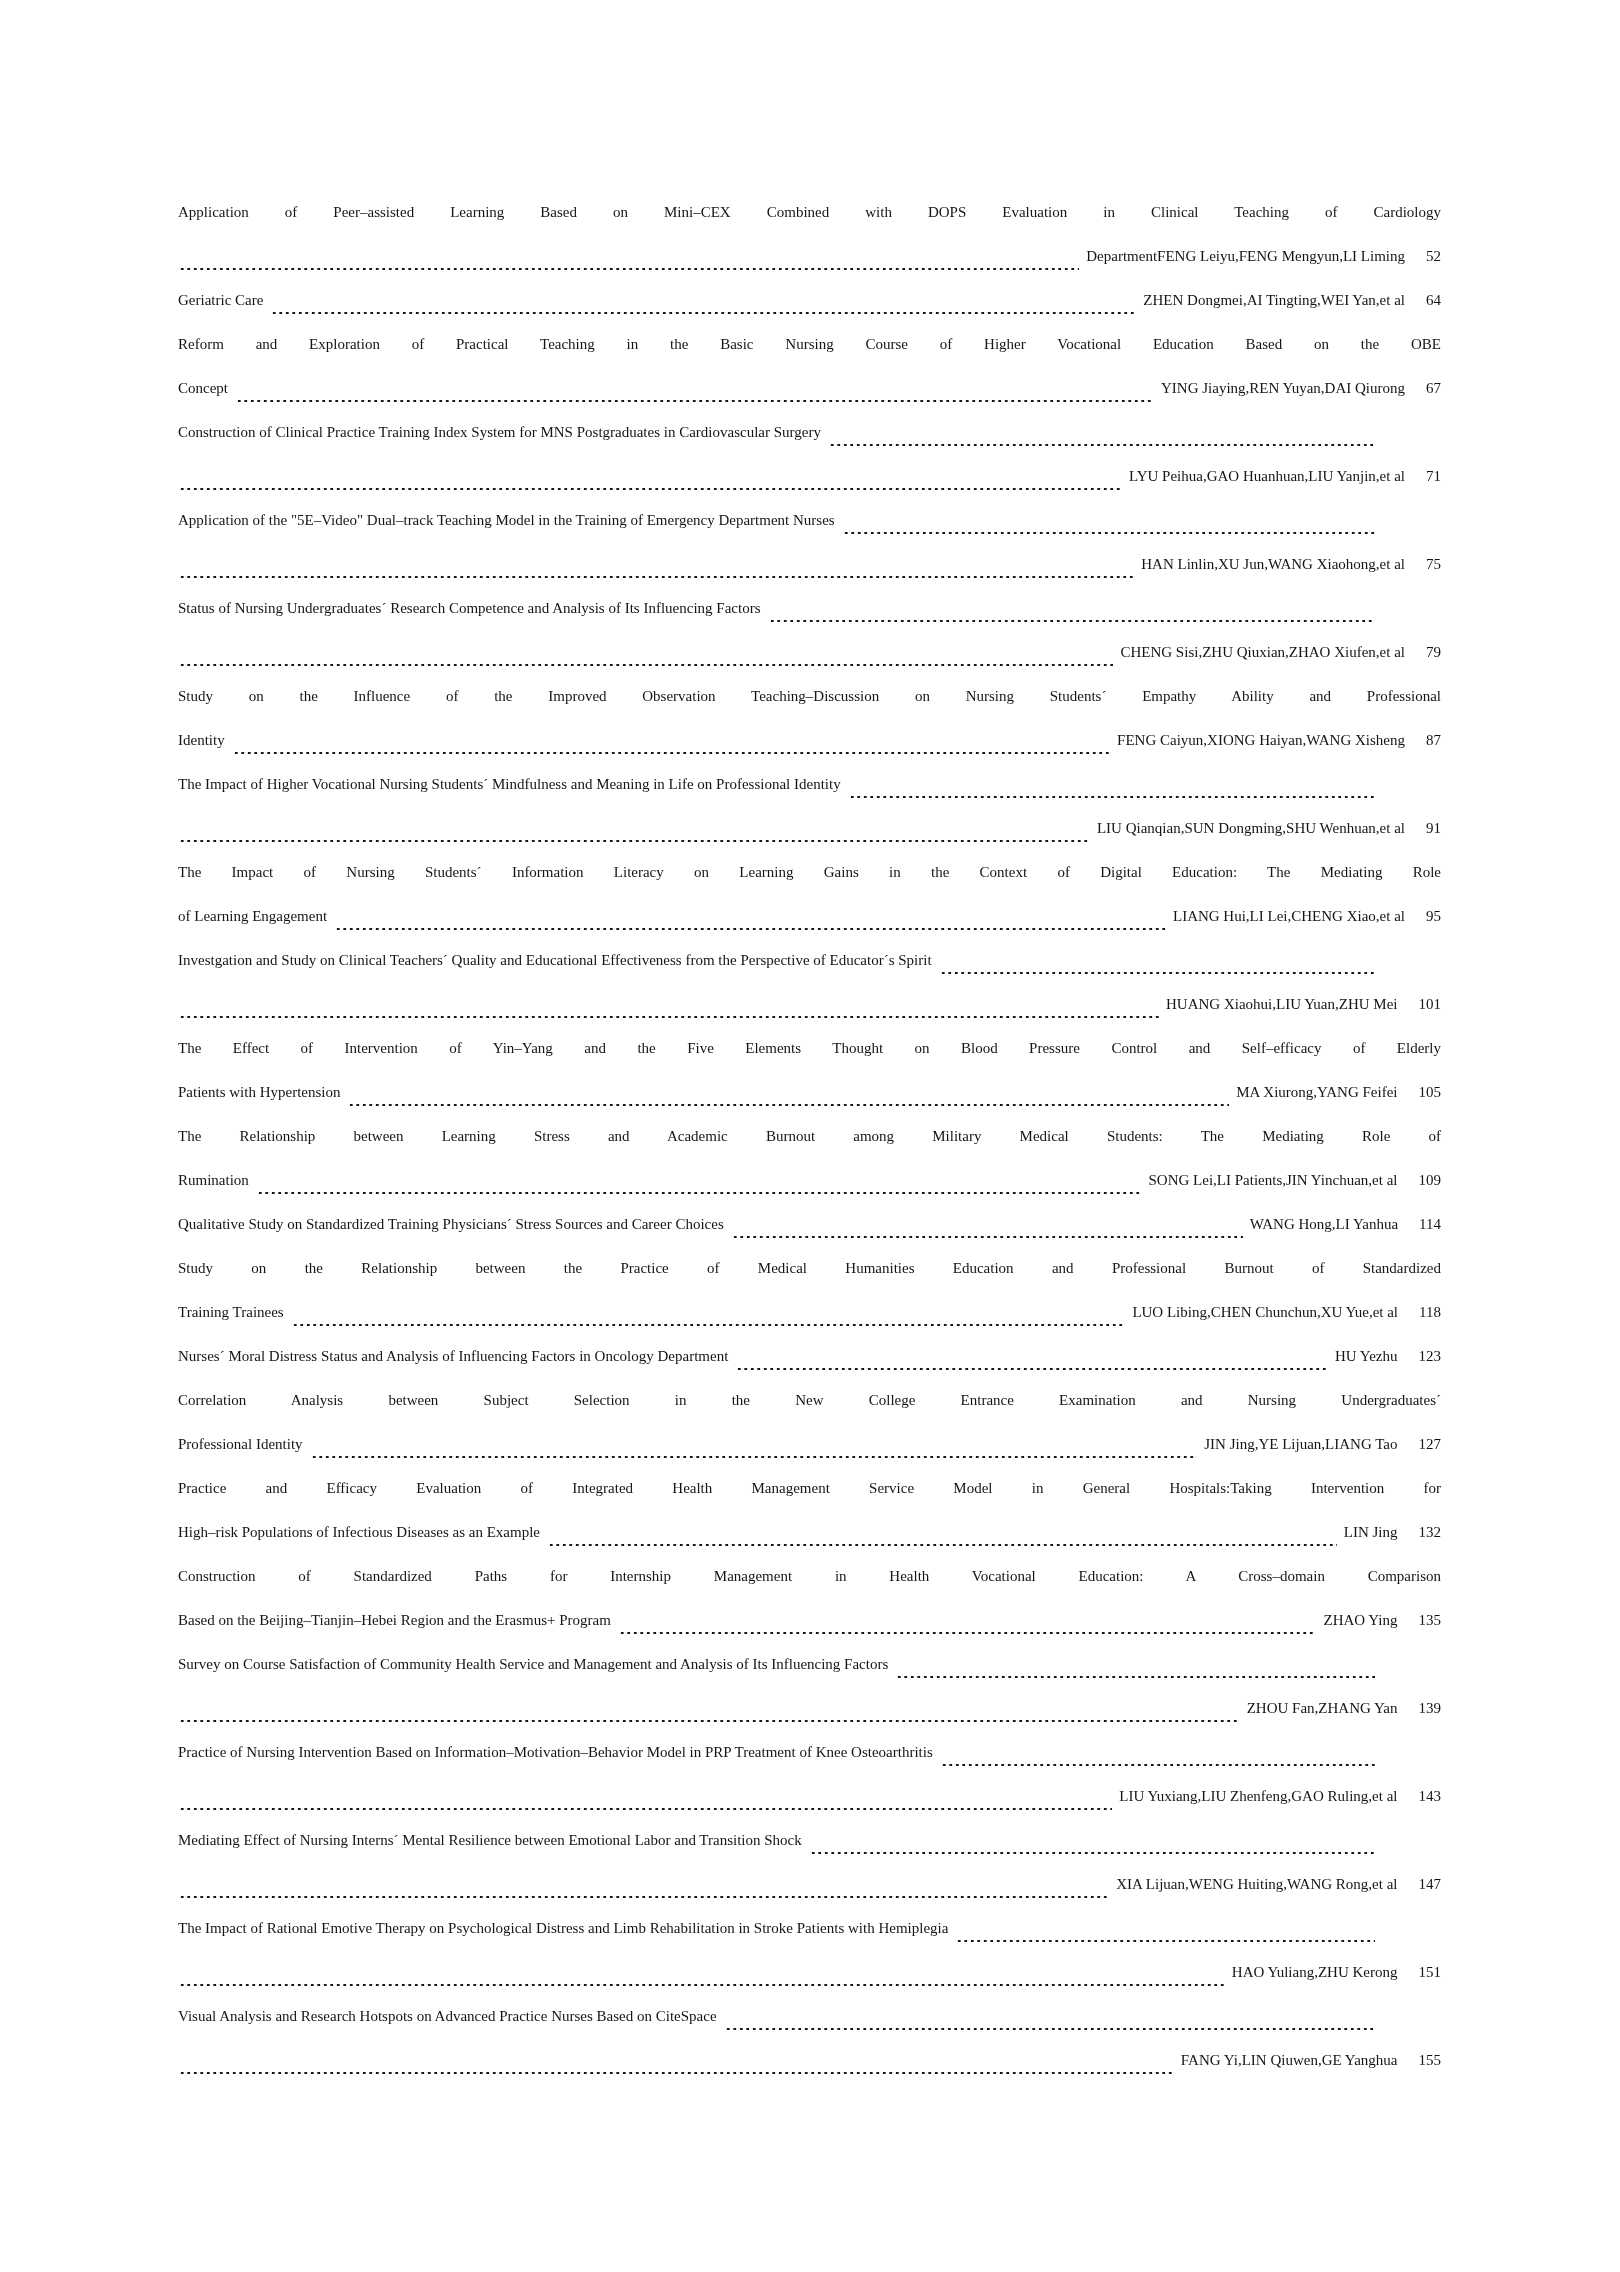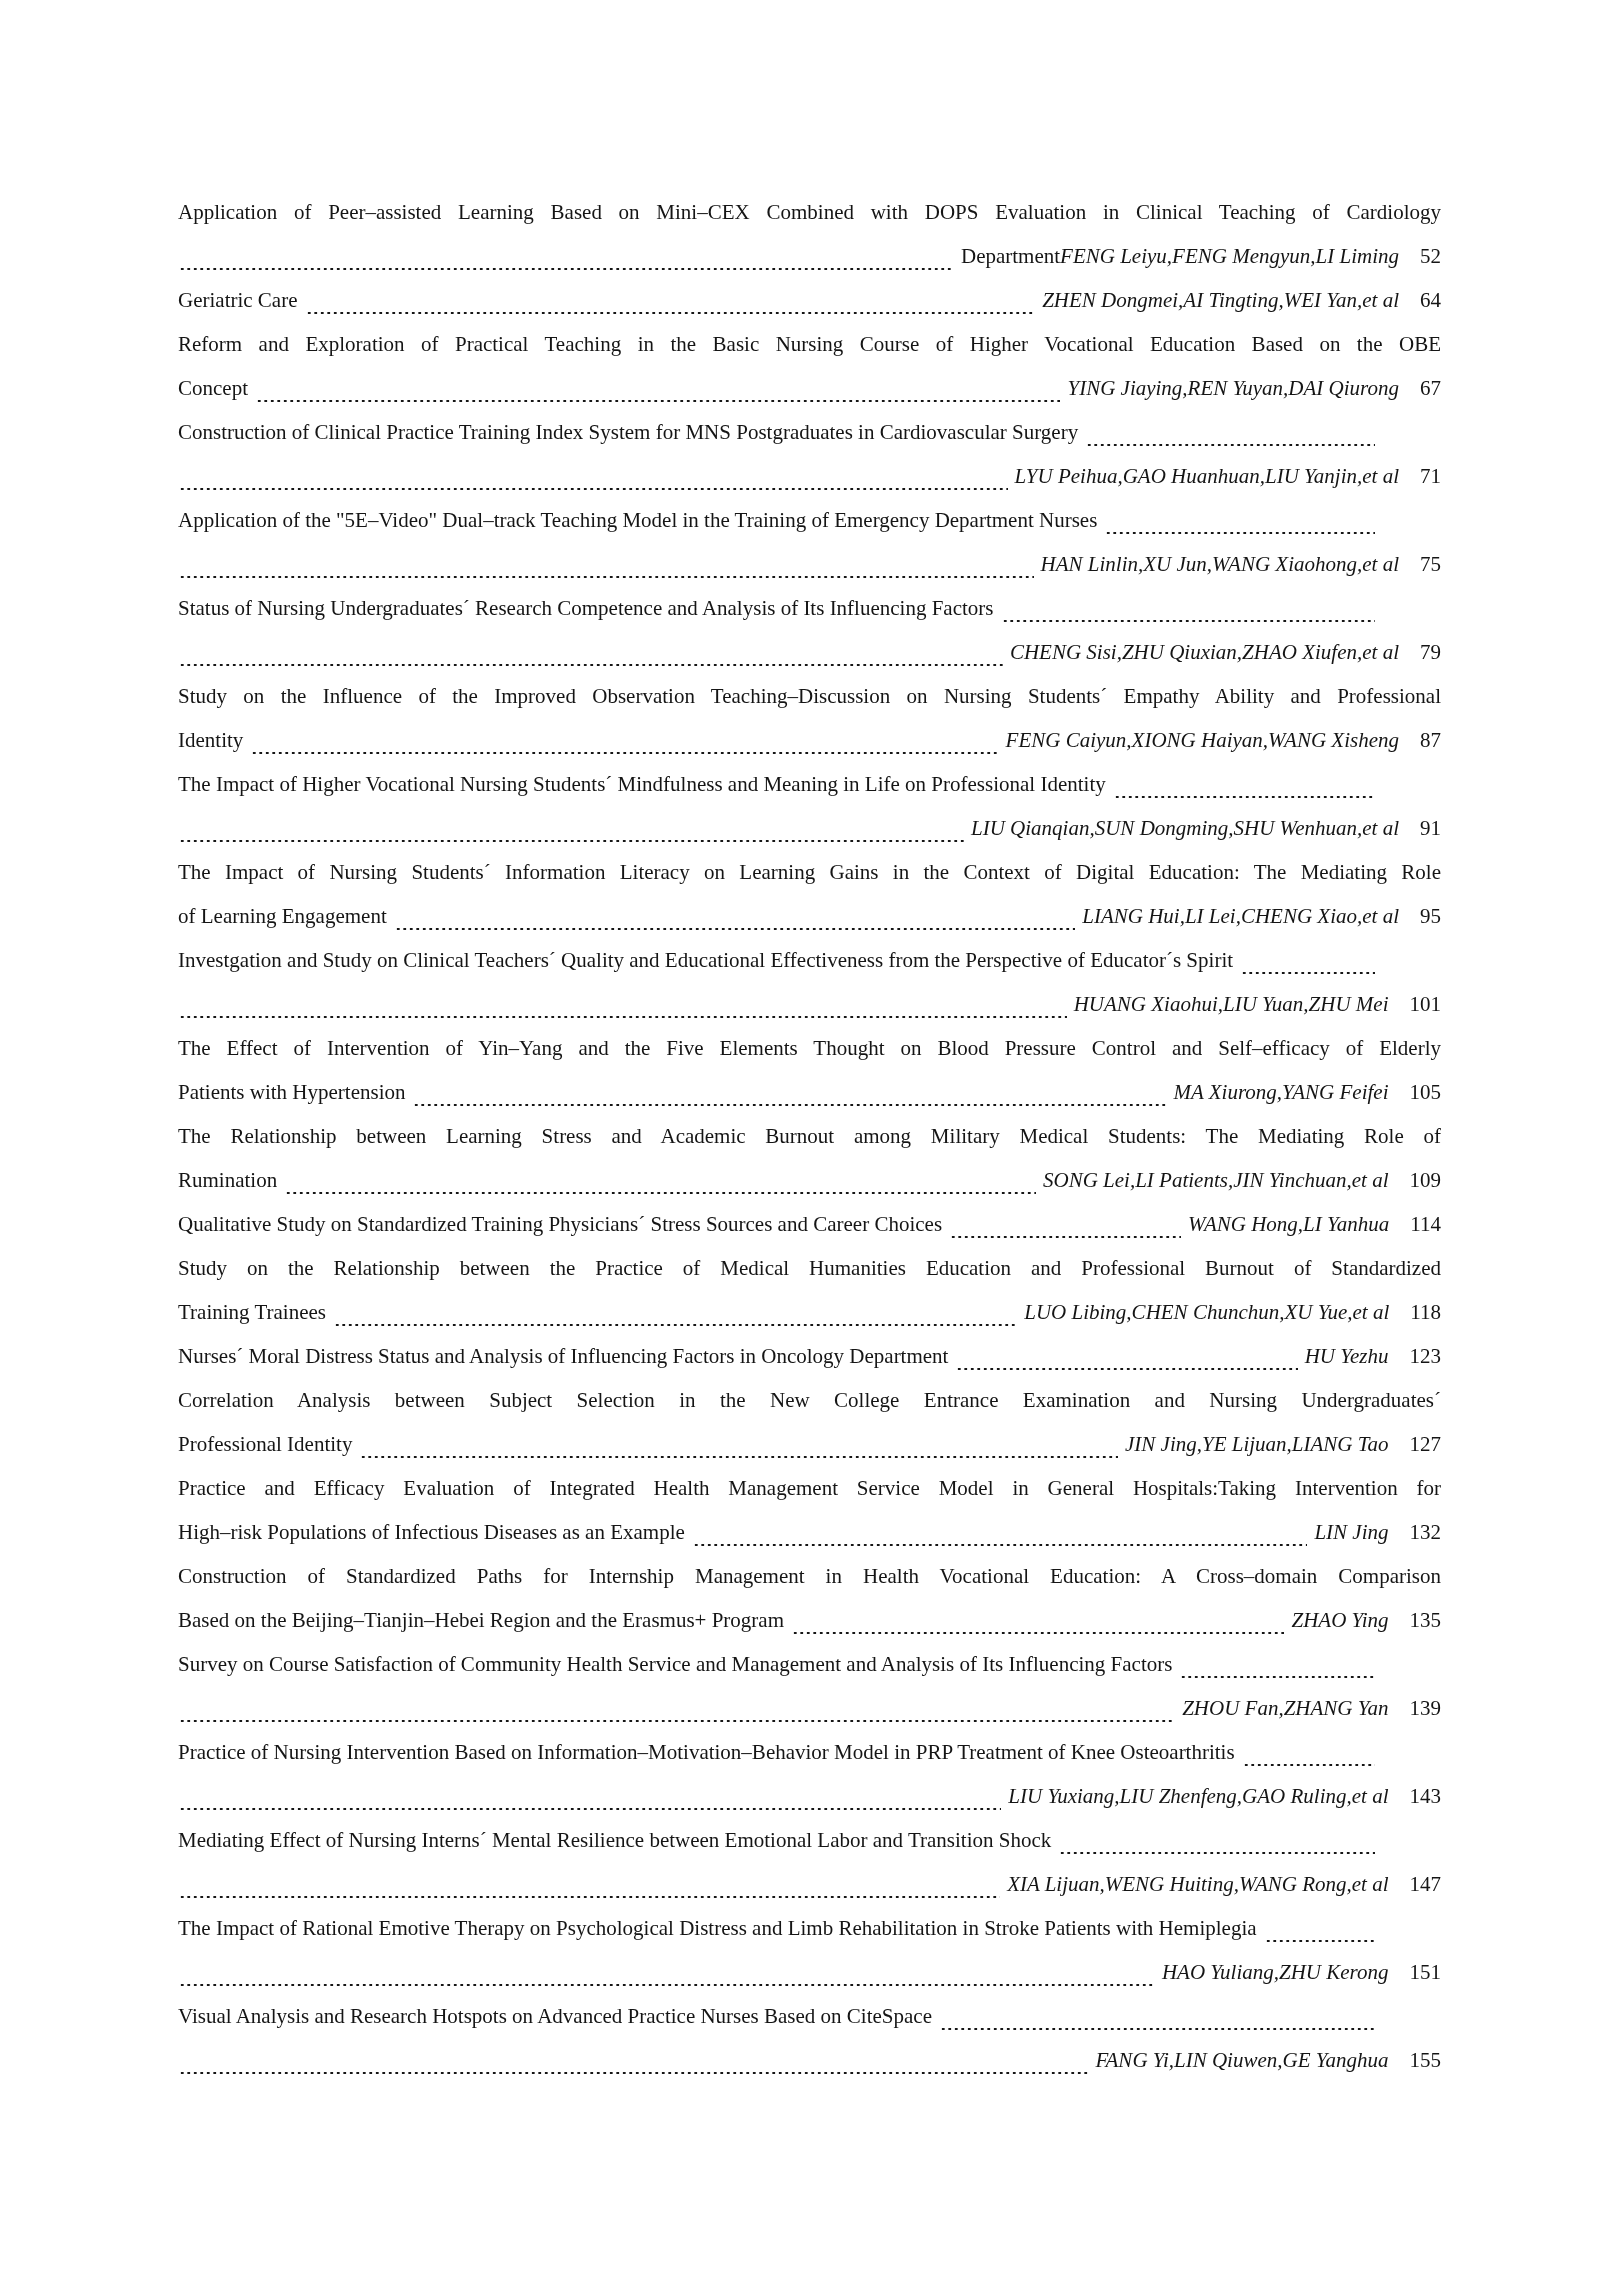--- a/index.html
+++ b/index.html
@@ -7,32 +7,32 @@
     width:1620px;height:2273px;position:relative;overflow:hidden;
     font-family:"Liberation Serif","DejaVu Serif",serif;
     color:#151515;
   }
   #toc{
     box-sizing:border-box;
     padding:190px 179px 0 178px;
     width:100%;
   }
   .line{
-    height:44px;line-height:44px;font-size:21px;
+    height:44px;line-height:44px;font-size:15px;
     color:#151515;
   }
   .jline{
     text-align:justify;
     overflow:hidden;
   }
   .jline::after{content:"";display:inline-block;width:100%;height:0;}
   .row{display:flex;align-items:flex-end;}
   .row.trail{padding-right:59px;}
   .t{white-space:pre;flex:0 0 auto;}
-  .authors{white-space:pre;flex:0 0 auto;font-style:italic;}
+  .authors{white-space:pre;flex:0 0 auto;}
   .page{white-space:pre;flex:0 0 auto;margin-left:21px;}
   .leader{
     flex:1 1 auto;min-width:10px;height:44px;
     margin:0 7px 0 8px;
     background-image:radial-gradient(circle,#161616 1.1px,transparent 1.5px);
     background-size:6.5px 44px;
     background-repeat:repeat-x;
     background-position:left 13px;
   }
   .leader.lead-first{margin-left:1px;}

